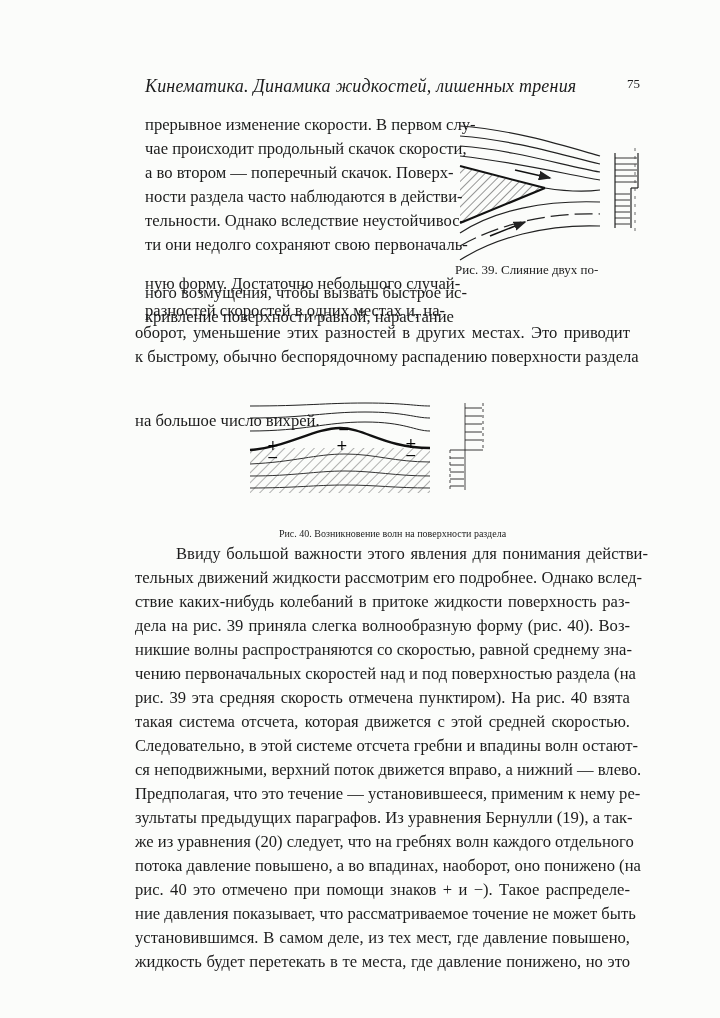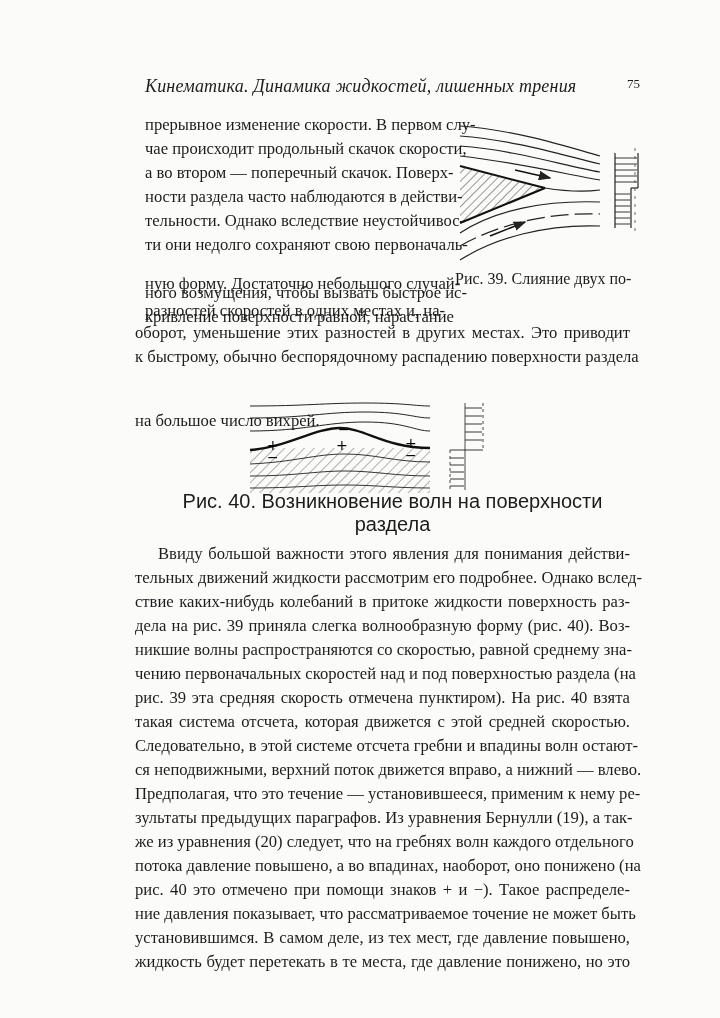--- a/index.html
+++ b/index.html
@@ -14,26 +14,26 @@
   .running-title { position: absolute; left: 0; top: 0; font-style: italic; font-size: 18px; letter-spacing: 0.2px; }
   .page-number { position: absolute; right: 0; top: 0; font-size: 13px; }
 
   .line {
     position: absolute; font-family: "Liberation Serif", serif; font-size: 16.6px;
     white-space: nowrap; text-align: justify; text-align-last: justify; height: 22px; line-height: 22px;
   }
   .narrow { left: 145px; width: 298px; }
   .wide { left: 135px; width: 495px; }
   .last { text-align-last: left; margin-top: 40px; }
-  .indent { left: 158px; width: 472px; }
+  .indent { left: 176px; width: 472px; }
 
   .fig39 { position: absolute; left: 455px; top: 118px; width: 200px; height: 150px; }
-  .fig39-caption { position: absolute; left: 455px; top: 269px; width: 200px; font-family: "Liberation Serif", serif; font-size: 16px; line-height: 19px; }
+  .fig39-caption { position: absolute; left: 455px; top: 260px; width: 200px; font-family: "Liberation Serif", serif; font-size: 13px; line-height: 19px; }
   .fig40 { position: absolute; left: 245px; top: 398px; width: 245px; height: 100px; }
-  .fig40-caption { position: absolute; left: 145px; top: 490px; width: 495px; text-align: center; font-family: Liberation Sans, sans-serif; font-size: 20px; }
+  .fig40-caption { position: absolute; left: 145px; top: 528px; width: 495px; text-align: center; font-family: Liberation Serif, serif; font-size: 10px; }
 </style>
 </head>
 <body>
 
 <div class="header">
   <span class="running-title">Кинематика. Динамика жидкостей, лишенных трения</span>
   <span class="page-number">75</span>
 </div>
 
 <div>

